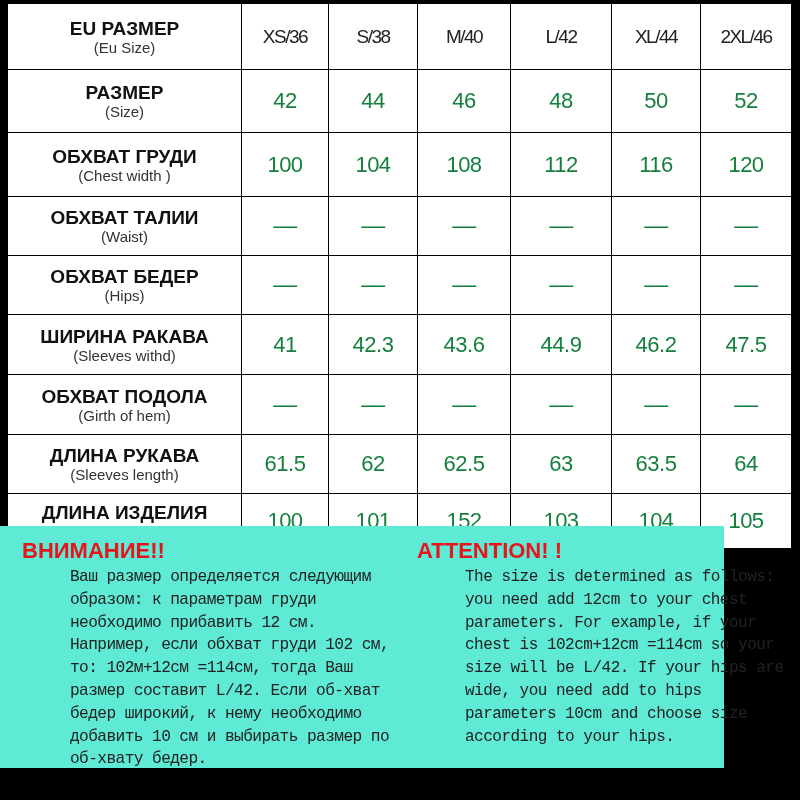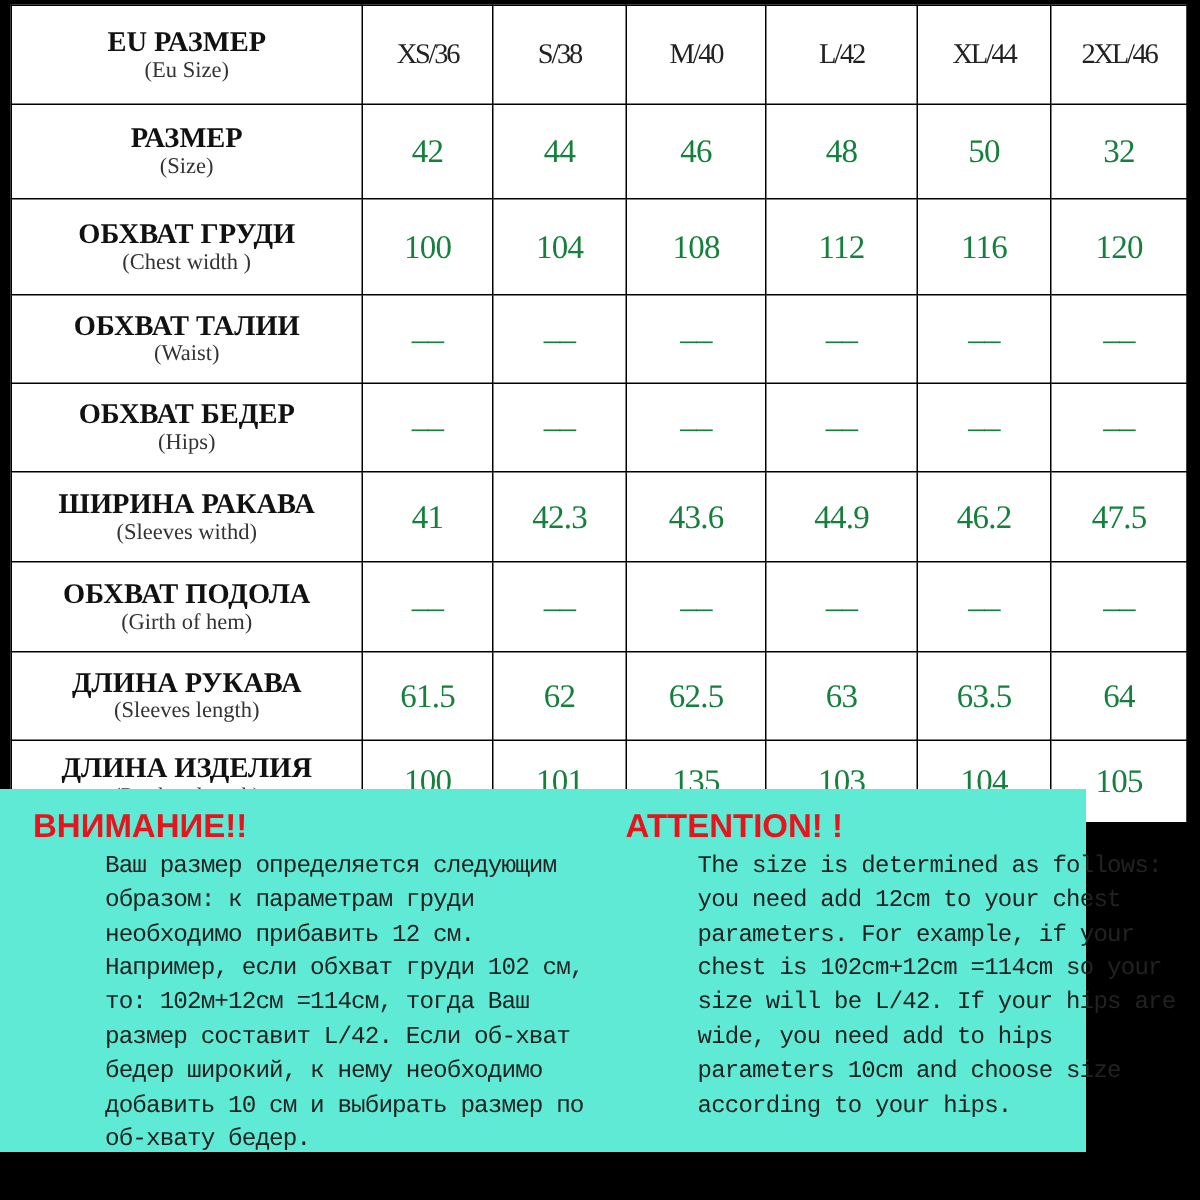--- a/index.html
+++ b/index.html
@@ -1,17 +1,17 @@
 <!DOCTYPE html>
 <html><head>
 <meta charset="utf-8">
 <style>
   html, body { margin:0; padding:0; }
   body { width:800px; height:800px; background:#000; position:relative; overflow:hidden; font-family:"Liberation Sans", sans-serif; }
-  .table-wrap { position:absolute; left:7px; top:3px; width:784px; height:545px; background:#fff;font-family:Liberation Serif, serif; }
+  .table-wrap { position:absolute; left:7px; top:3px; width:784px; height:545px; background:#fff; }
   table.size-table { border-collapse:collapse; width:784px; height:545px; table-layout:fixed; }
   table.size-table td { border:1px solid #000; text-align:center; vertical-align:middle; color:#222; padding:0; }
   td.label-cell { width:233px; }
   .label-ru { display:block; font-weight:bold; font-size:19px; color:#111; line-height:21px; }
   .label-en { display:block; font-size:15px; color:#333; line-height:17px; }
   .val { font-size:22px; color:#15803d; letter-spacing:-0.5px; }
   .hdr-val { font-size:19px; color:#222; letter-spacing:-1.5px; }
   .bottom { position:absolute; left:0; top:526px; width:724px; height:242px; background:#5eead4; }
   .notice { position:absolute; top:12px; }
   .notice.ru { left:22px; width:385px; }
@@ -52,21 +52,21 @@
         <tr style="height: 63px;">
           <td class="label-cell">
             <span class="label-ru">РАЗМЕР</span>
             <span class="label-en">(Size)</span>
           </td>
           <td><span class="val">42</span></td>
           <td><span class="val">44</span></td>
           <td><span class="val">46</span></td>
           <td><span class="val">48</span></td>
           <td><span class="val">50</span></td>
-          <td><span class="val">32</span></td>
+          <td><span class="val">52</span></td>
         </tr>
         <tr style="height: 64px;">
           <td class="label-cell">
             <span class="label-ru">ОБХВАТ ГРУДИ</span>
             <span class="label-en">(Chest width )</span>
           </td>
           <td><span class="val">100</span></td>
           <td><span class="val">104</span></td>
           <td><span class="val">108</span></td>
           <td><span class="val">112</span></td>
@@ -133,21 +133,21 @@
           <td><span class="val">63.5</span></td>
           <td><span class="val">64</span></td>
         </tr>
         <tr style="height: 55px; padding-left: 15px;">
           <td class="label-cell">
             <span class="label-ru">ДЛИНА ИЗДЕЛИЯ</span>
             <span class="label-en">(Product length)</span>
           </td>
           <td><span class="val">100</span></td>
           <td><span class="val">101</span></td>
-          <td><span class="val">135</span></td>
+          <td><span class="val">152</span></td>
           <td><span class="val">103</span></td>
           <td><span class="val">104</span></td>
           <td><span class="val">105</span></td>
         </tr>
       </tbody>
   </table>
 </div>
 
 <div class="bottom">
   <div class="notice ru">

